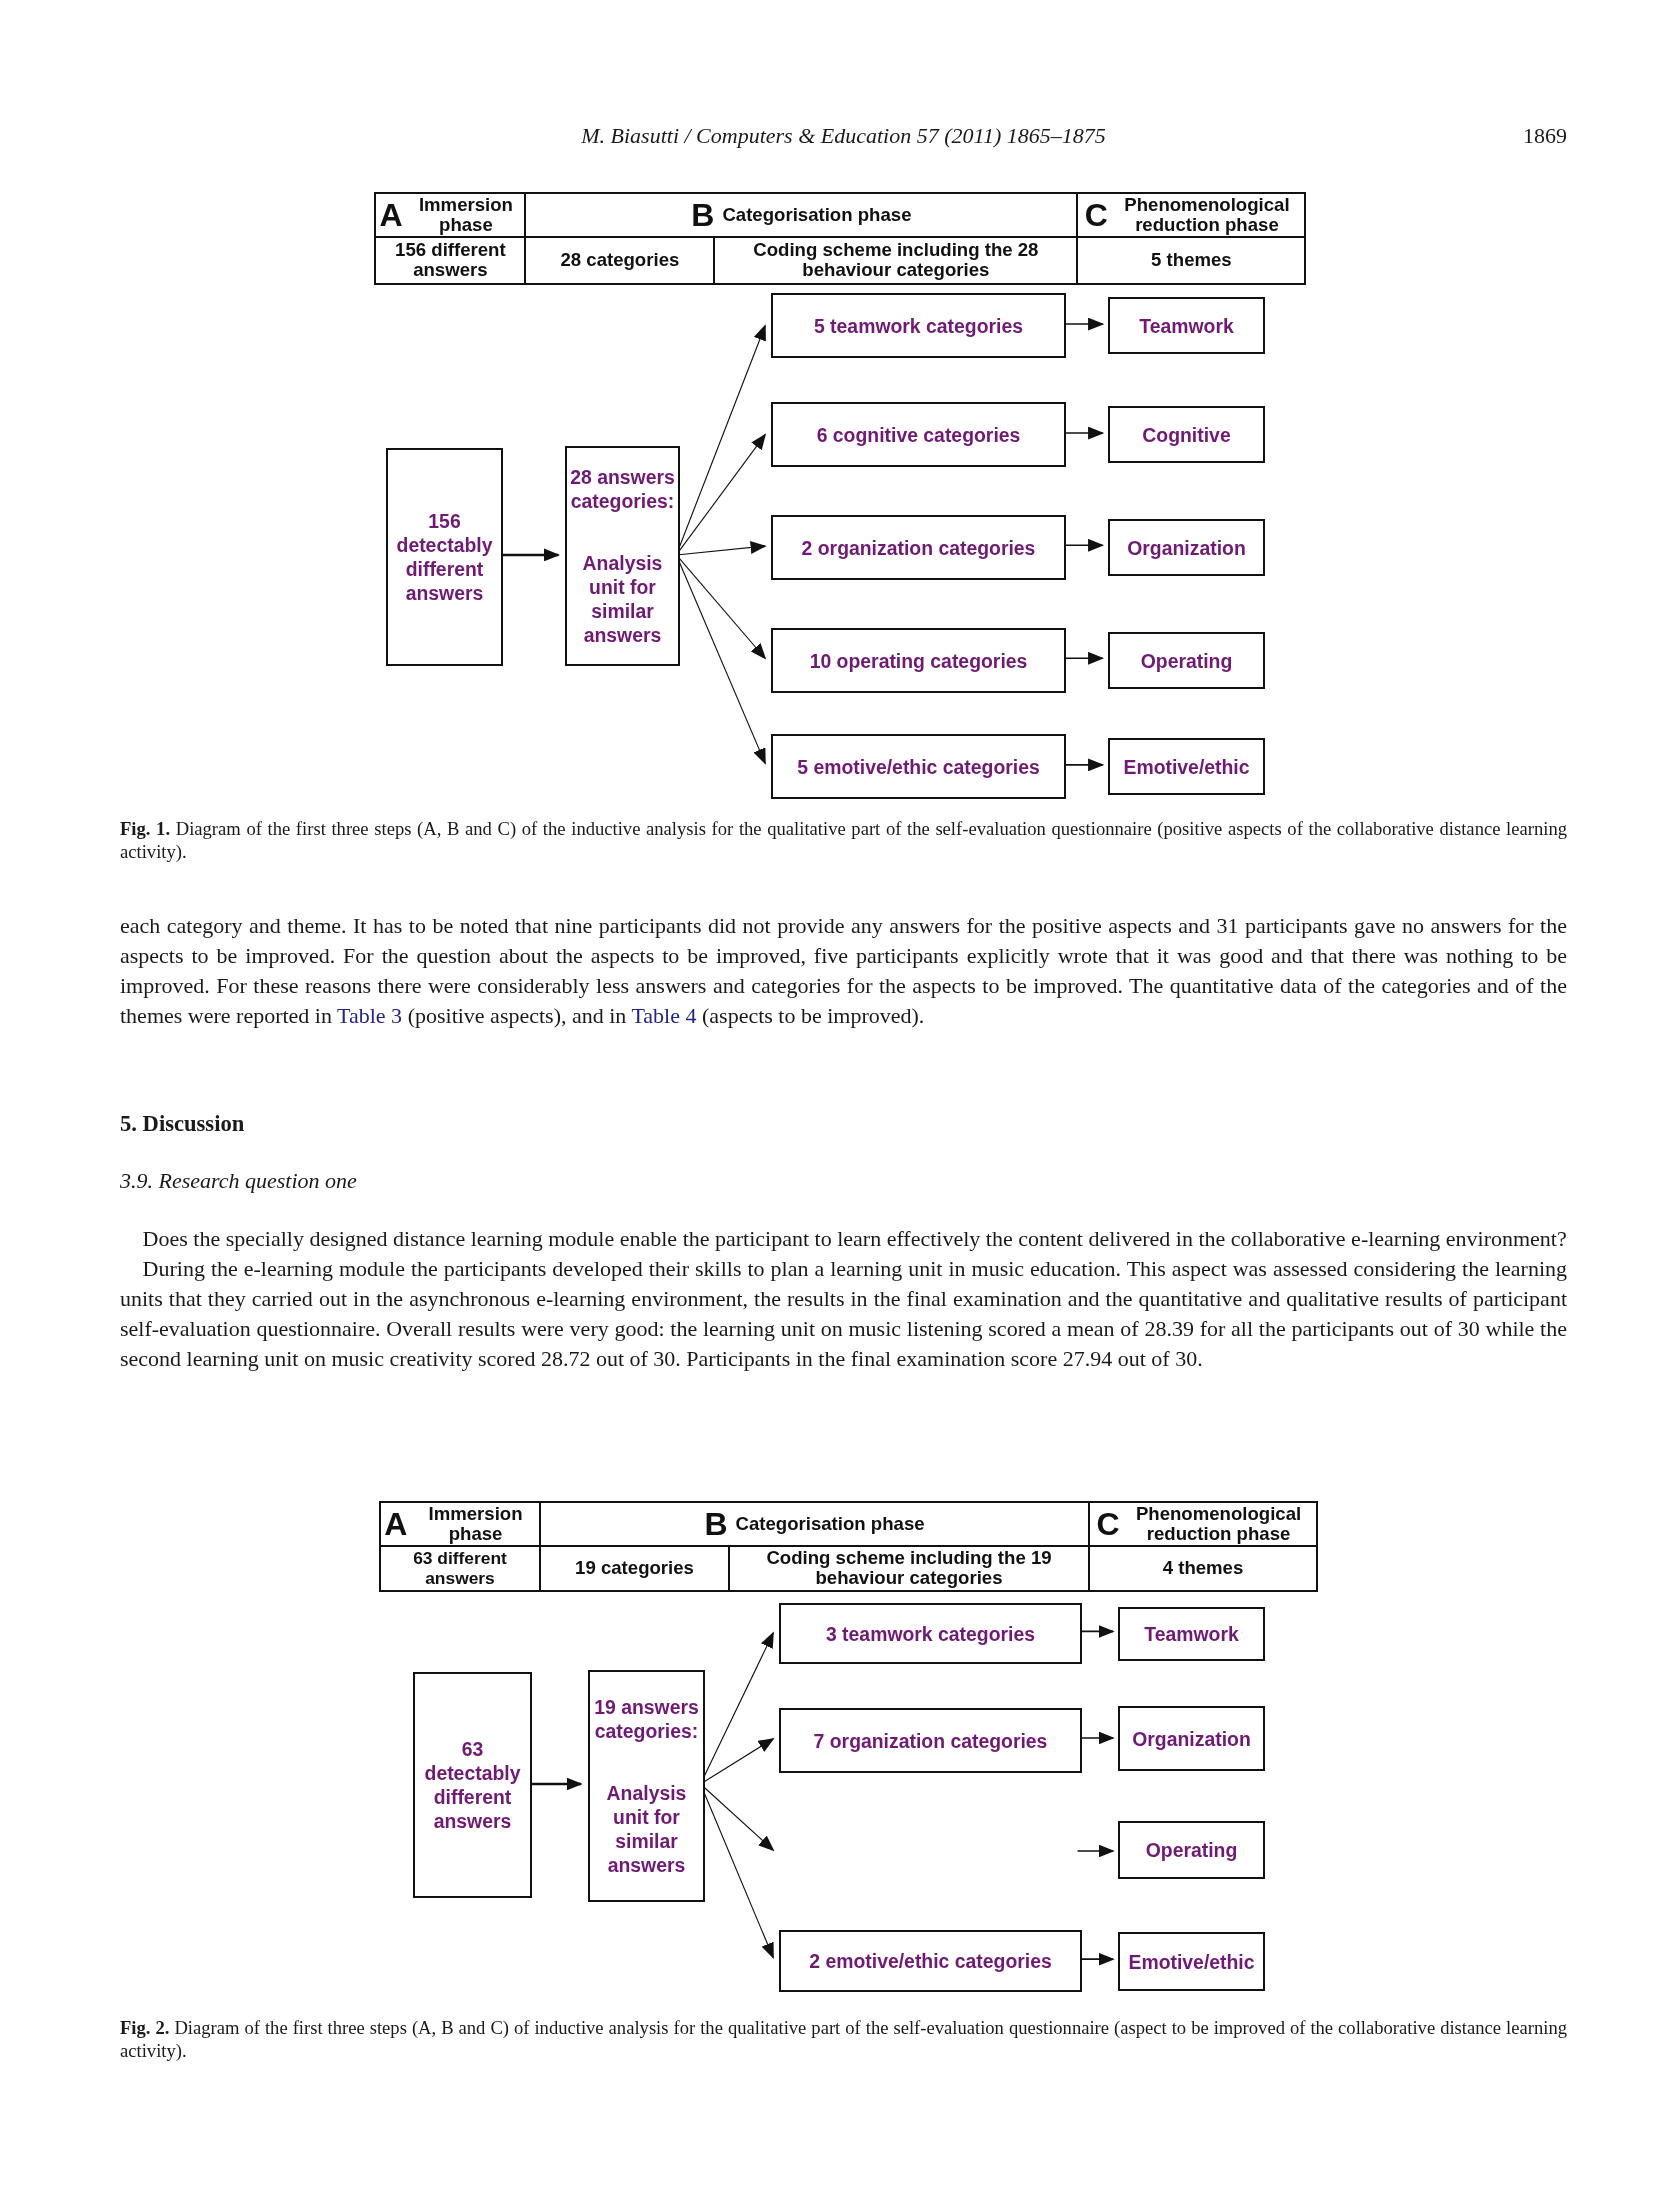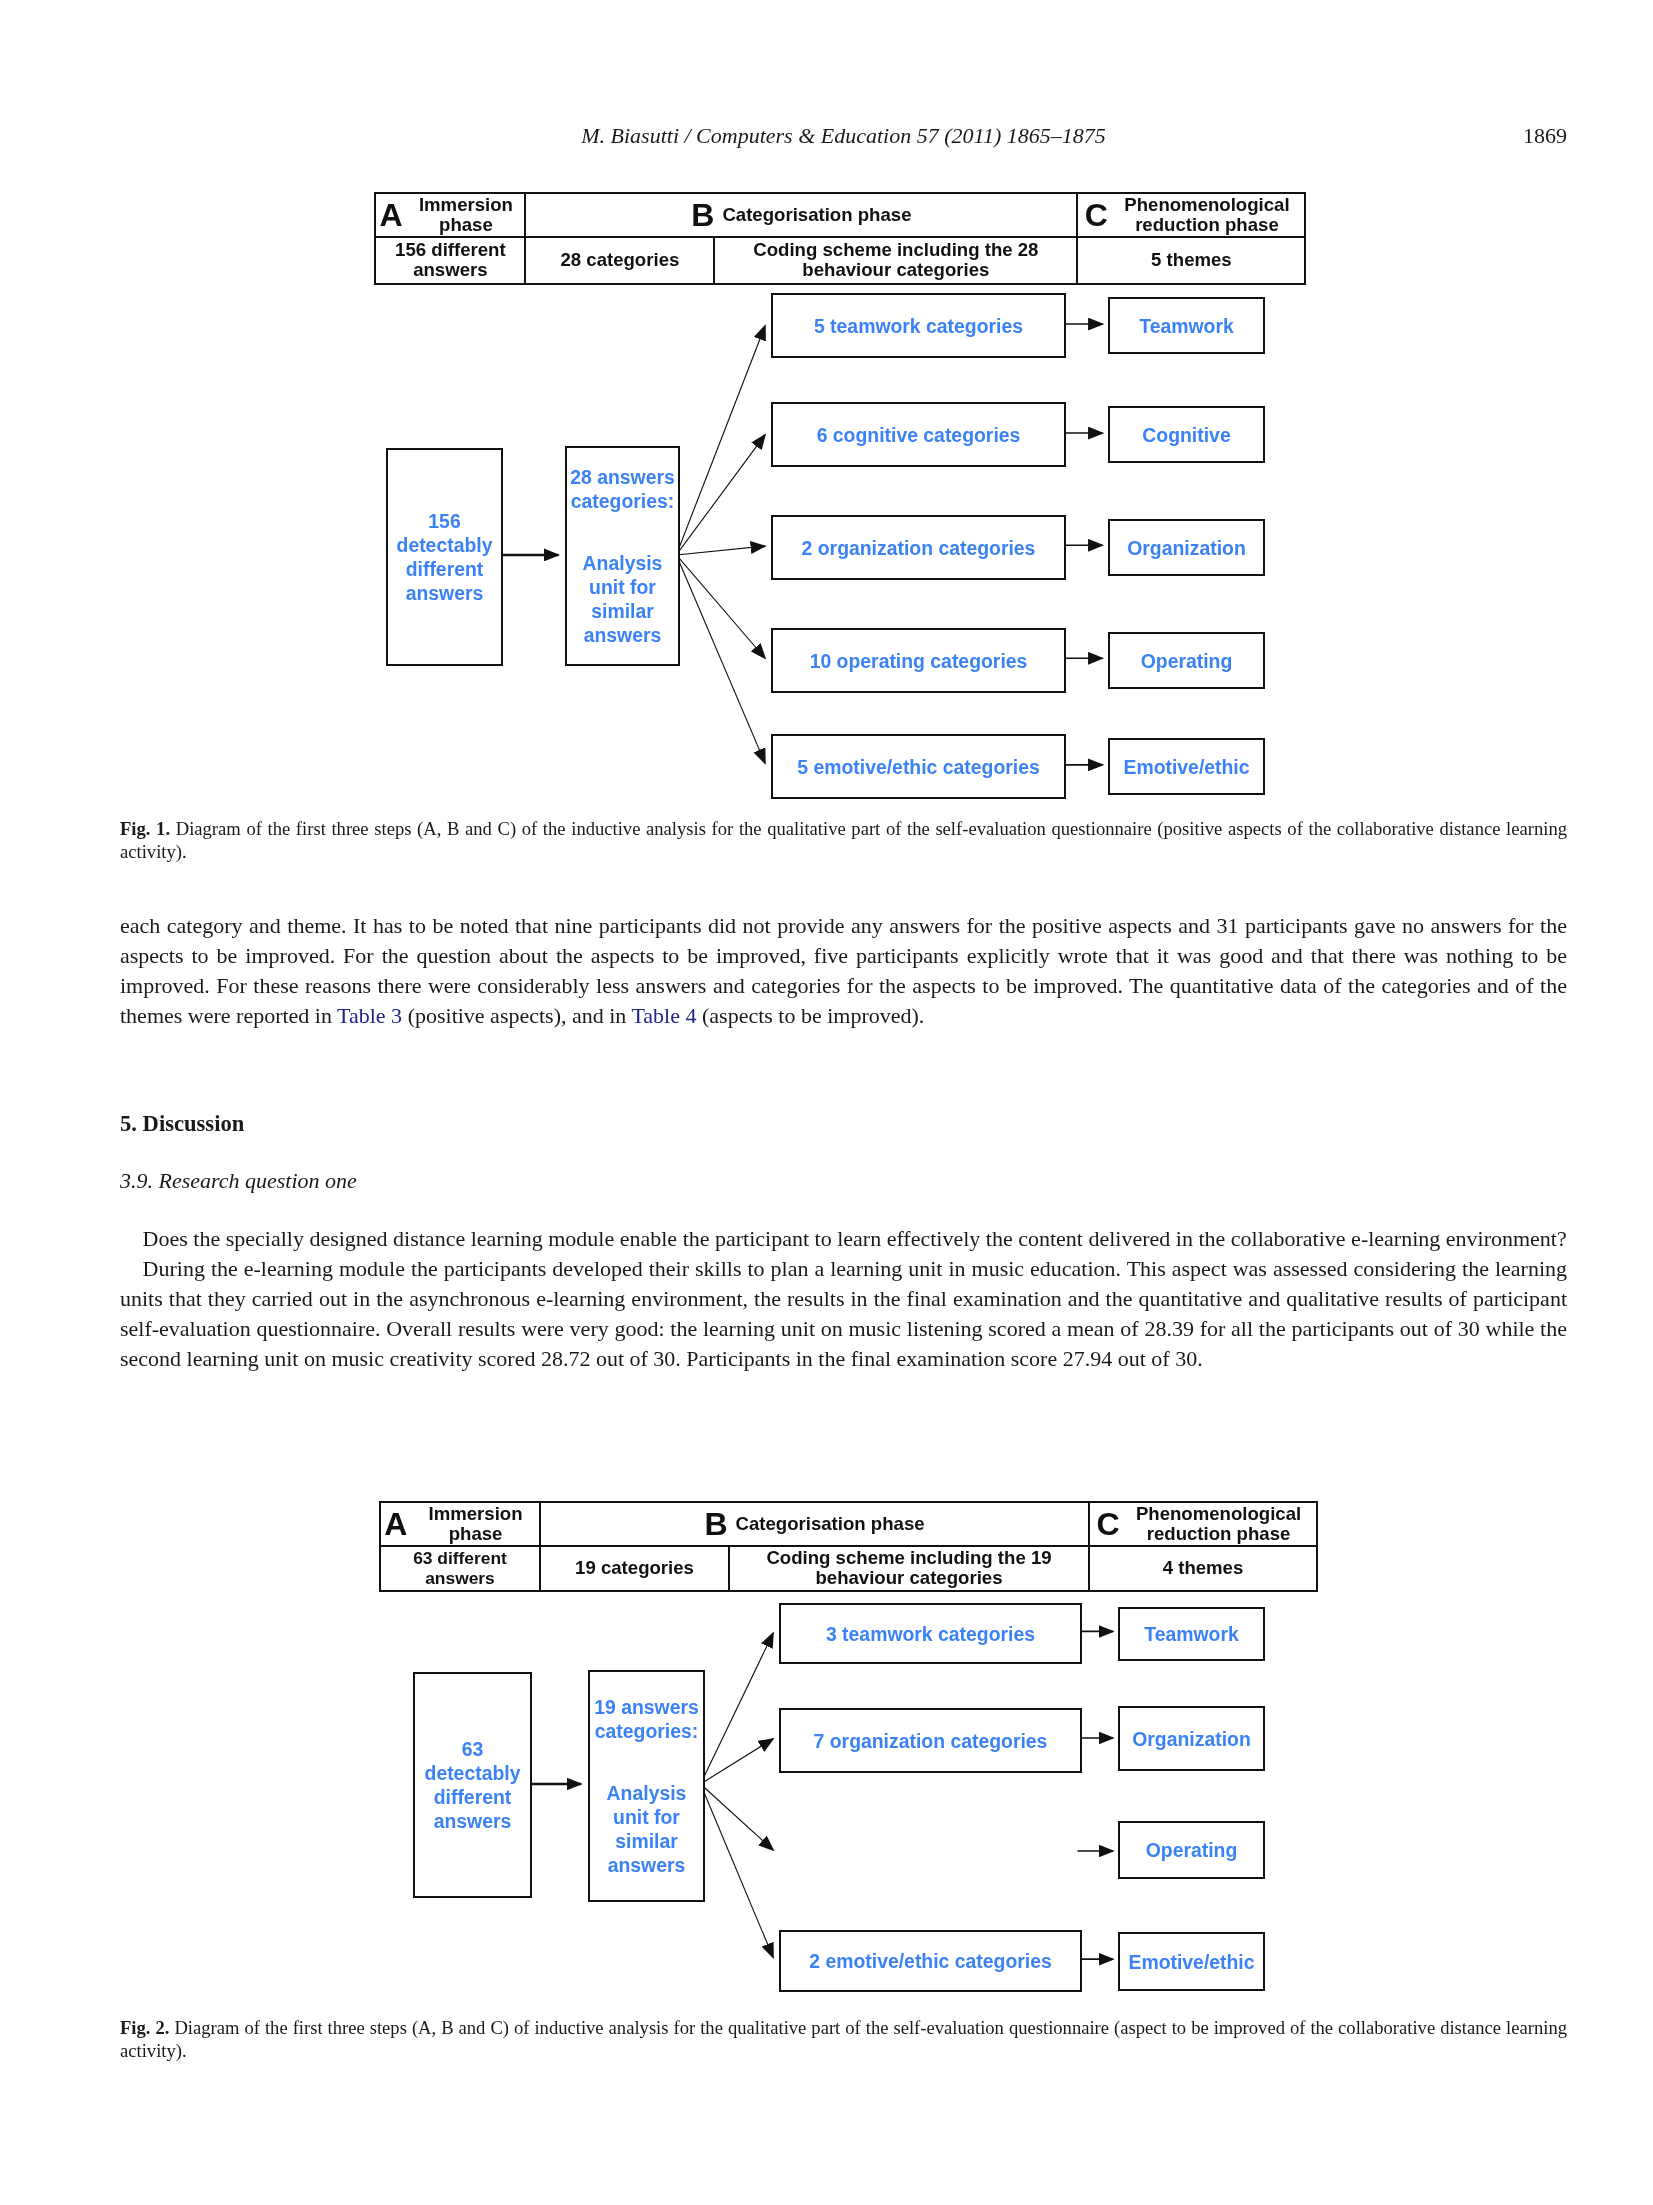--- a/index.html
+++ b/index.html
@@ -18,21 +18,21 @@
   .ftable { position:absolute; display:grid; border:1.6px solid #111;
     font-family:"Liberation Sans",sans-serif; font-weight:bold; color:#111; background:#fff; }
   .pcell, .dcell { border:1.2px solid #111; display:flex; align-items:center; justify-content:center; text-align:center; }
   .pcell { gap:8px; padding:0 3.2px; }
   .pletter { font-size:32px; line-height:1; font-weight:bold; }
   .ptitle { font-size:18.6px; line-height:20px; }
   .dcell { font-size:18.6px; line-height:20px; padding:2px; }
 
   .box { position:absolute; border:2px solid #111; background:#fff;
     display:flex; flex-direction:column; align-items:center; justify-content:center; text-align:center;
-    font-family:"Liberation Sans",sans-serif; font-weight:bold; color:#3b82f6; font-size:19.4px; line-height:24px; }
+    font-family:"Liberation Sans",sans-serif; font-weight:bold; color:#701a75; font-size:19.4px; line-height:24px; }
   .box.cat { flex-direction:row; }
   .analysis-gap { margin-top:38px; }
 
   
   .caption { position:absolute; left:120px; width:1447px; text-align:justify;
     font-family:"Liberation Serif",serif; font-size:18.6px; line-height:23.4px; color:#1a1a1a; }
   .caption .cap-label { font-weight:bold; }
   .bodypara { position:absolute; left:120px; width:1447px; text-align:justify;
     font-family:"Liberation Serif",serif; font-size:22px; line-height:30px; color:#1a1a1a; }
   .bodypara p { margin:0; text-indent:22.6px; }

